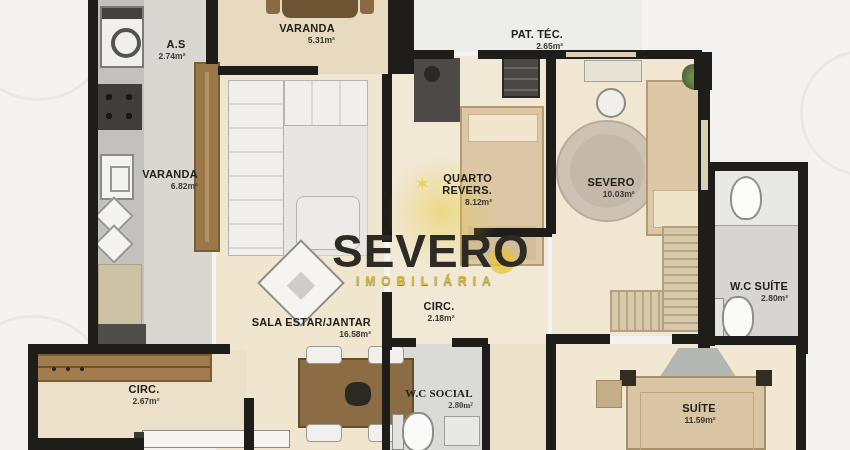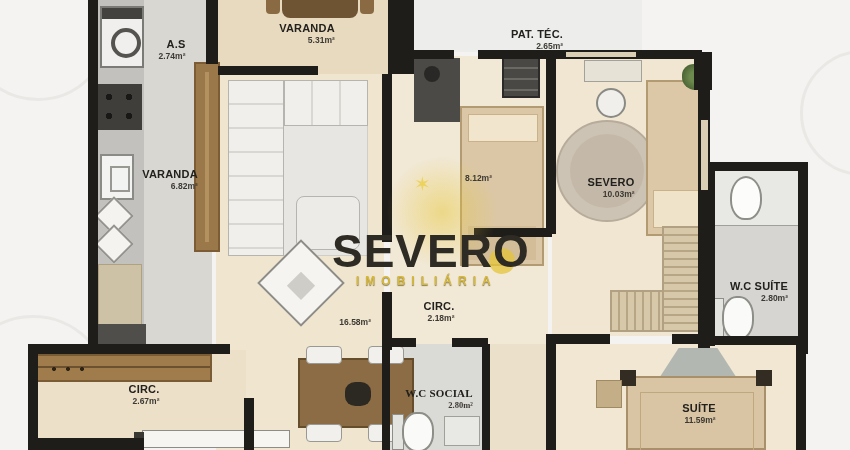--- a/index.html
+++ b/index.html
@@ -167,31 +167,33 @@
   </div>
   <div class="rlbl" style="left:537px;top:28px;">
     <div class="nm">PAT. TÉC.</div>
     <div class="ar">2.65m²</div>
   </div>
   <div class="rlbl" style="left:170px;top:168px;">
     <div class="nm">VARANDA</div>
     <div class="ar">6.82m²</div>
   </div>
   <div class="rlbl" style="left:449px;top:172px;width:86px;">
+    <div class="nm">QUARTO REVERS.</div>
     <div class="ar">8.12m²</div>
   </div>
   <div class="rlbl" style="left:611px;top:176px;">
     <div class="nm">SEVERO</div>
     <div class="ar">10.03m²</div>
   </div>
   <div class="rlbl" style="left:759px;top:280px;">
     <div class="nm">W.C SUÍTE</div>
     <div class="ar">2.80m²</div>
   </div>
   <div class="rlbl" style="left:306px;top:316px;width:130px;">
+    <div class="nm">SALA ESTAR/JANTAR</div>
     <div class="ar">16.58m²</div>
   </div>
   <div class="rlbl" style="left:439px;top:300px;">
     <div class="nm">CIRC.</div>
     <div class="ar">2.18m²</div>
   </div>
   <div class="rlbl" style="left:144px;top:383px;">
     <div class="nm">CIRC.</div>
     <div class="ar">2.67m²</div>
   </div>

